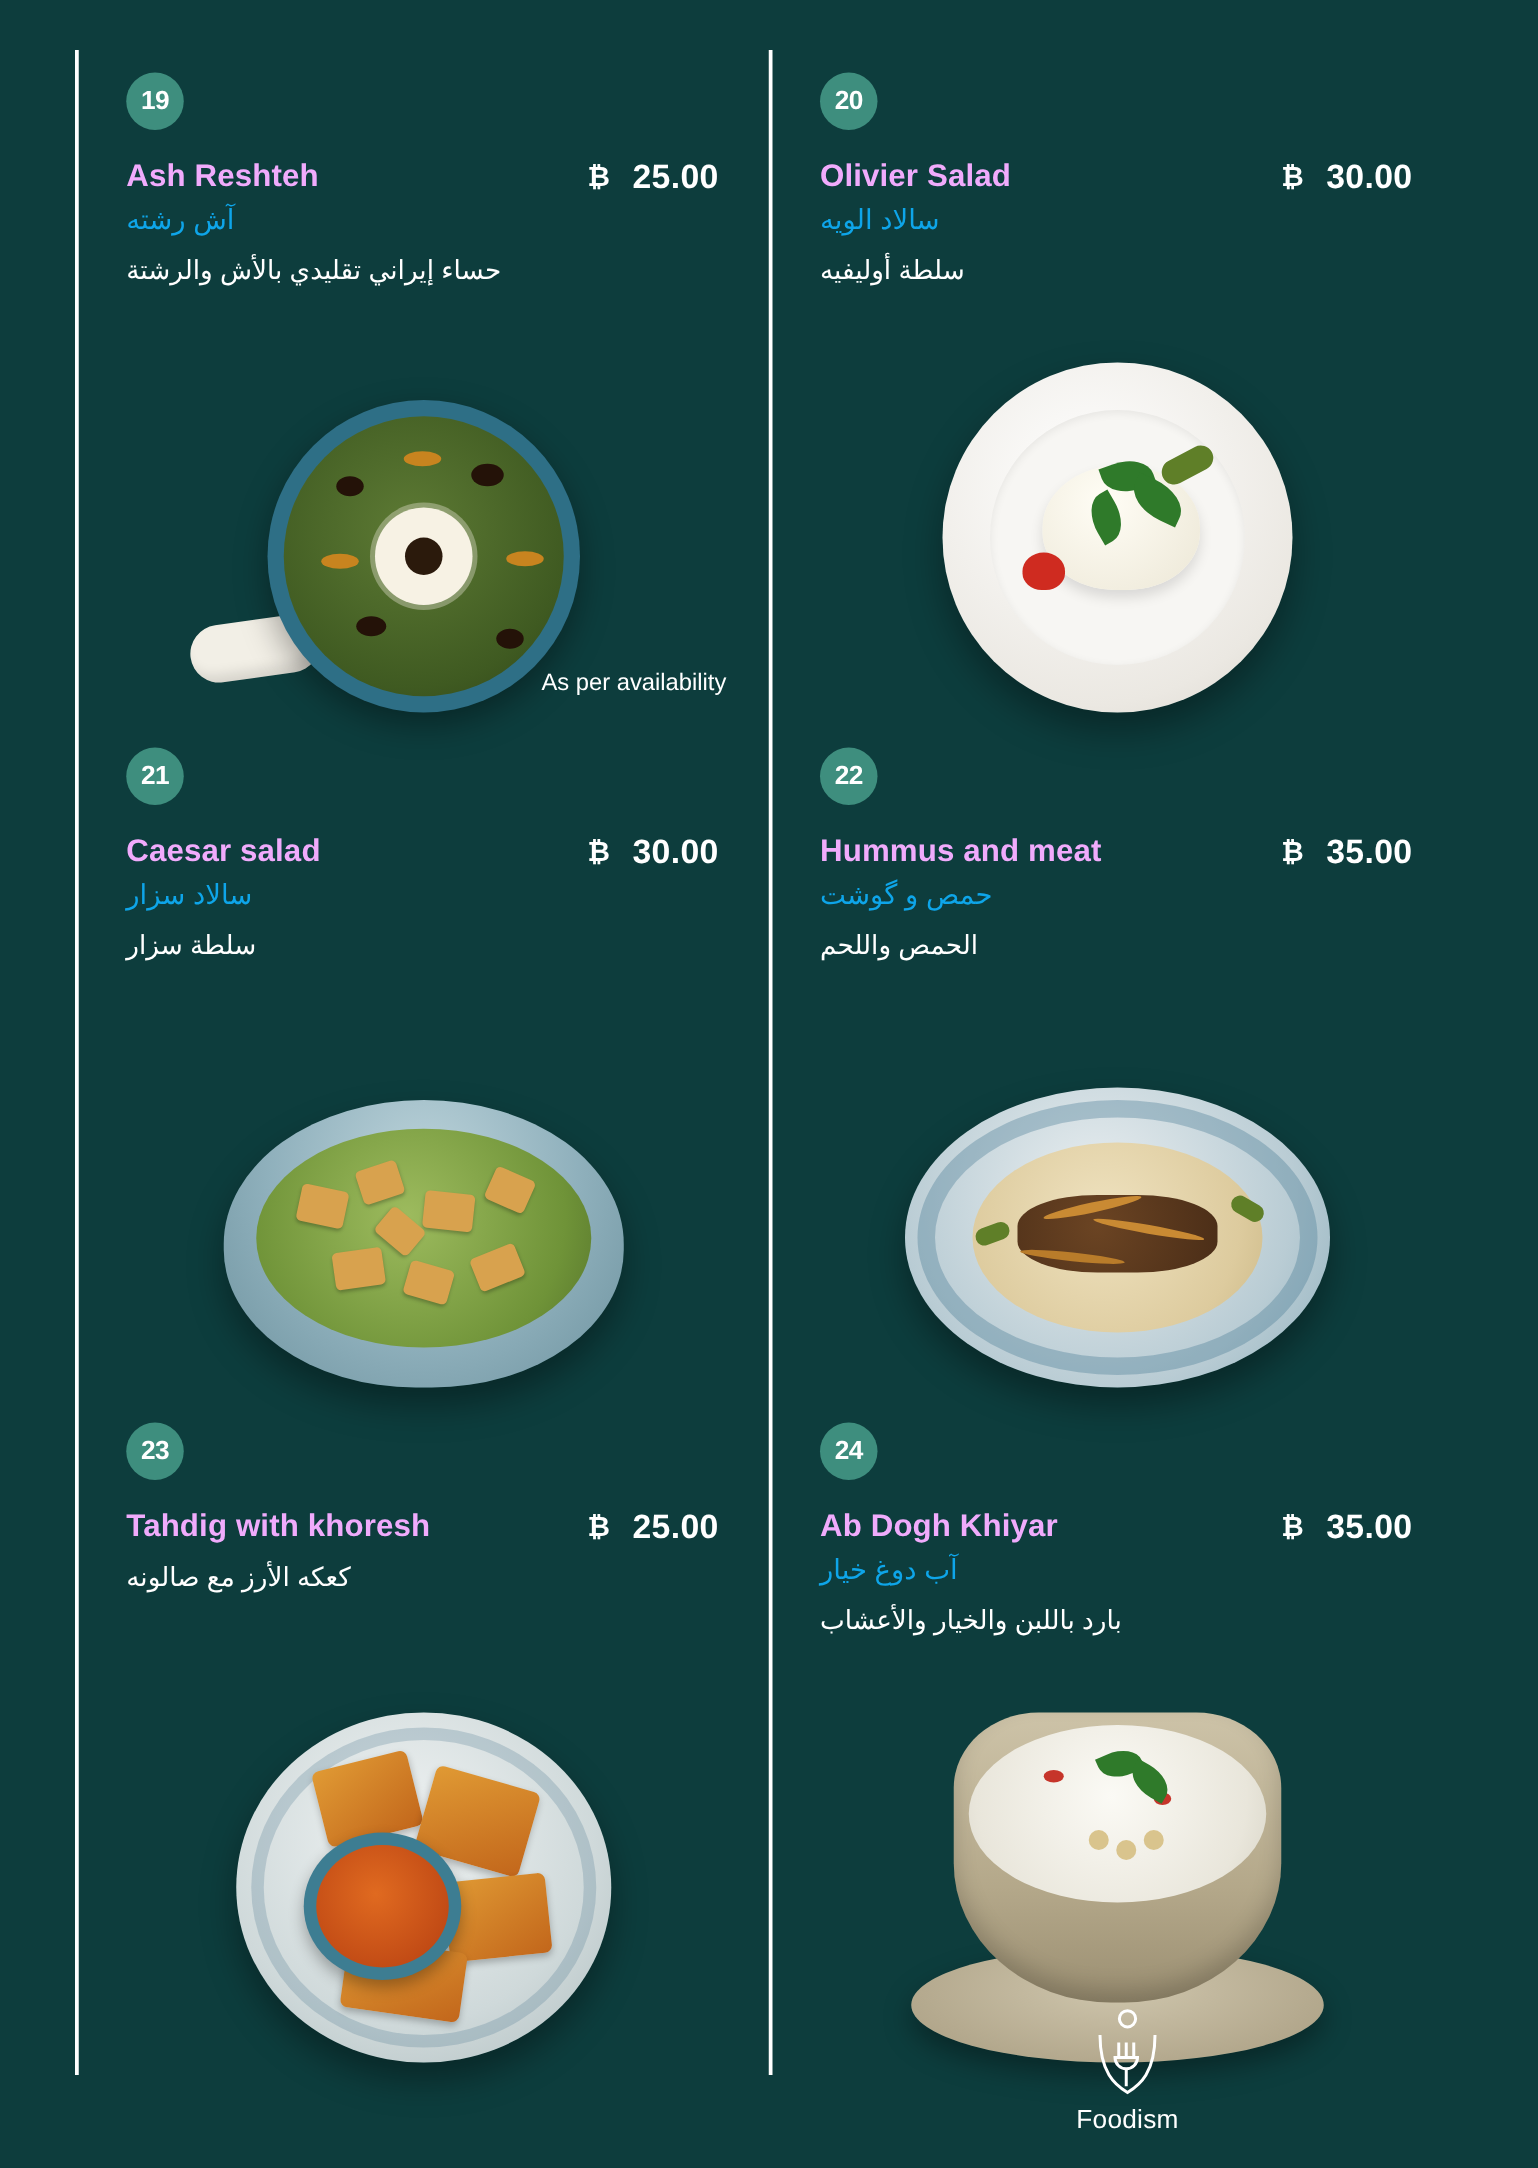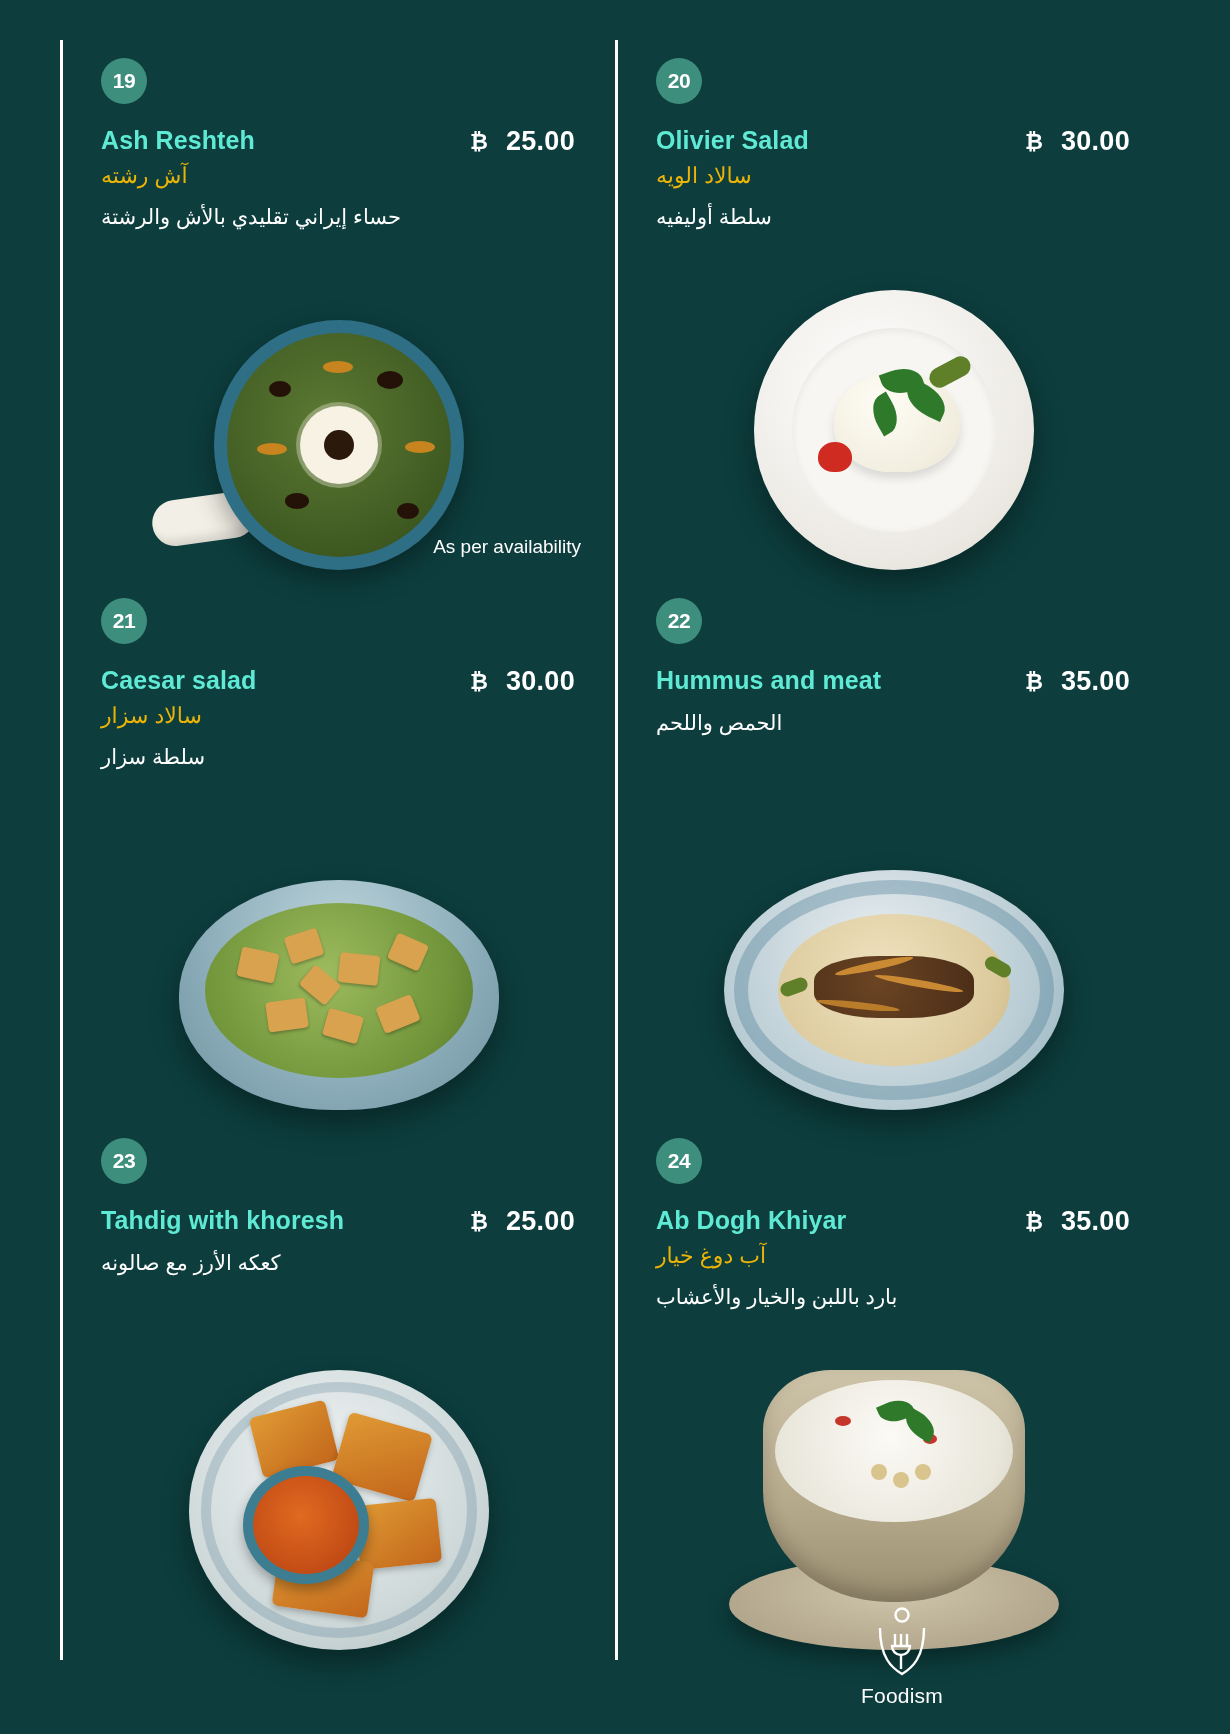--- a/index.html
+++ b/index.html
@@ -53,21 +53,21 @@
   .title-row {
     display: flex;
     align-items: baseline;
     justify-content: space-between;
     margin-top: 22px;
   }
   .dish-name {
     font-size: 25px;
     font-weight: 600;
     letter-spacing: 0.1px;
-    color: #5eead4;
+    color: #f0abfc;
     line-height: 1.1;
   }
   .price-block {
     display: flex;
     align-items: center;
     gap: 18px;
     white-space: nowrap;
     padding-right: 6px;
   }
   .currency {
@@ -80,21 +80,21 @@
   .price {
     font-size: 27px;
     font-weight: bold;
     letter-spacing: 0.3px;
   }
   .arabic {
     direction: rtl;
     text-align: left;
     font-size: 22px;
     line-height: 1.35;
-    color: #eab308;
+    color: #0ea5e9;
     margin-top: 4px;
     unicode-bidi: plaintext;
   }
   .desc-ar {
     direction: rtl;
     text-align: left;
     font-size: 21px;
     line-height: 1.35;
     margin-top: 12px;
     max-width: 300px;
@@ -433,20 +433,21 @@
 
     <div class="item">
       <div class="badge">22</div>
       <div class="title-row">
         <div class="dish-name">Hummus and meat</div>
         <div class="price-block">
           <span class="currency">₿</span>
           <span class="price">35.00</span>
         </div>
       </div>
+      <div class="arabic">حمص و گوشت</div>
       <div class="desc-ar">الحمص واللحم</div>
       <div class="photo-wrap">
         <div class="dish hummus">
           <div class="hplate"></div>
           <div class="pattern"></div>
           <div class="paste"></div>
           <div class="meat"></div>
           <div class="sp" style="left:110px;top:92px;width:80px;height:8px;background:#c98a33;transform:rotate(-12deg);"></div>
           <div class="sp" style="left:150px;top:110px;width:90px;height:7px;background:#c98a33;transform:rotate(10deg);"></div>
           <div class="sp" style="left:92px;top:132px;width:84px;height:7px;background:#b97c2a;transform:rotate(6deg);"></div>

